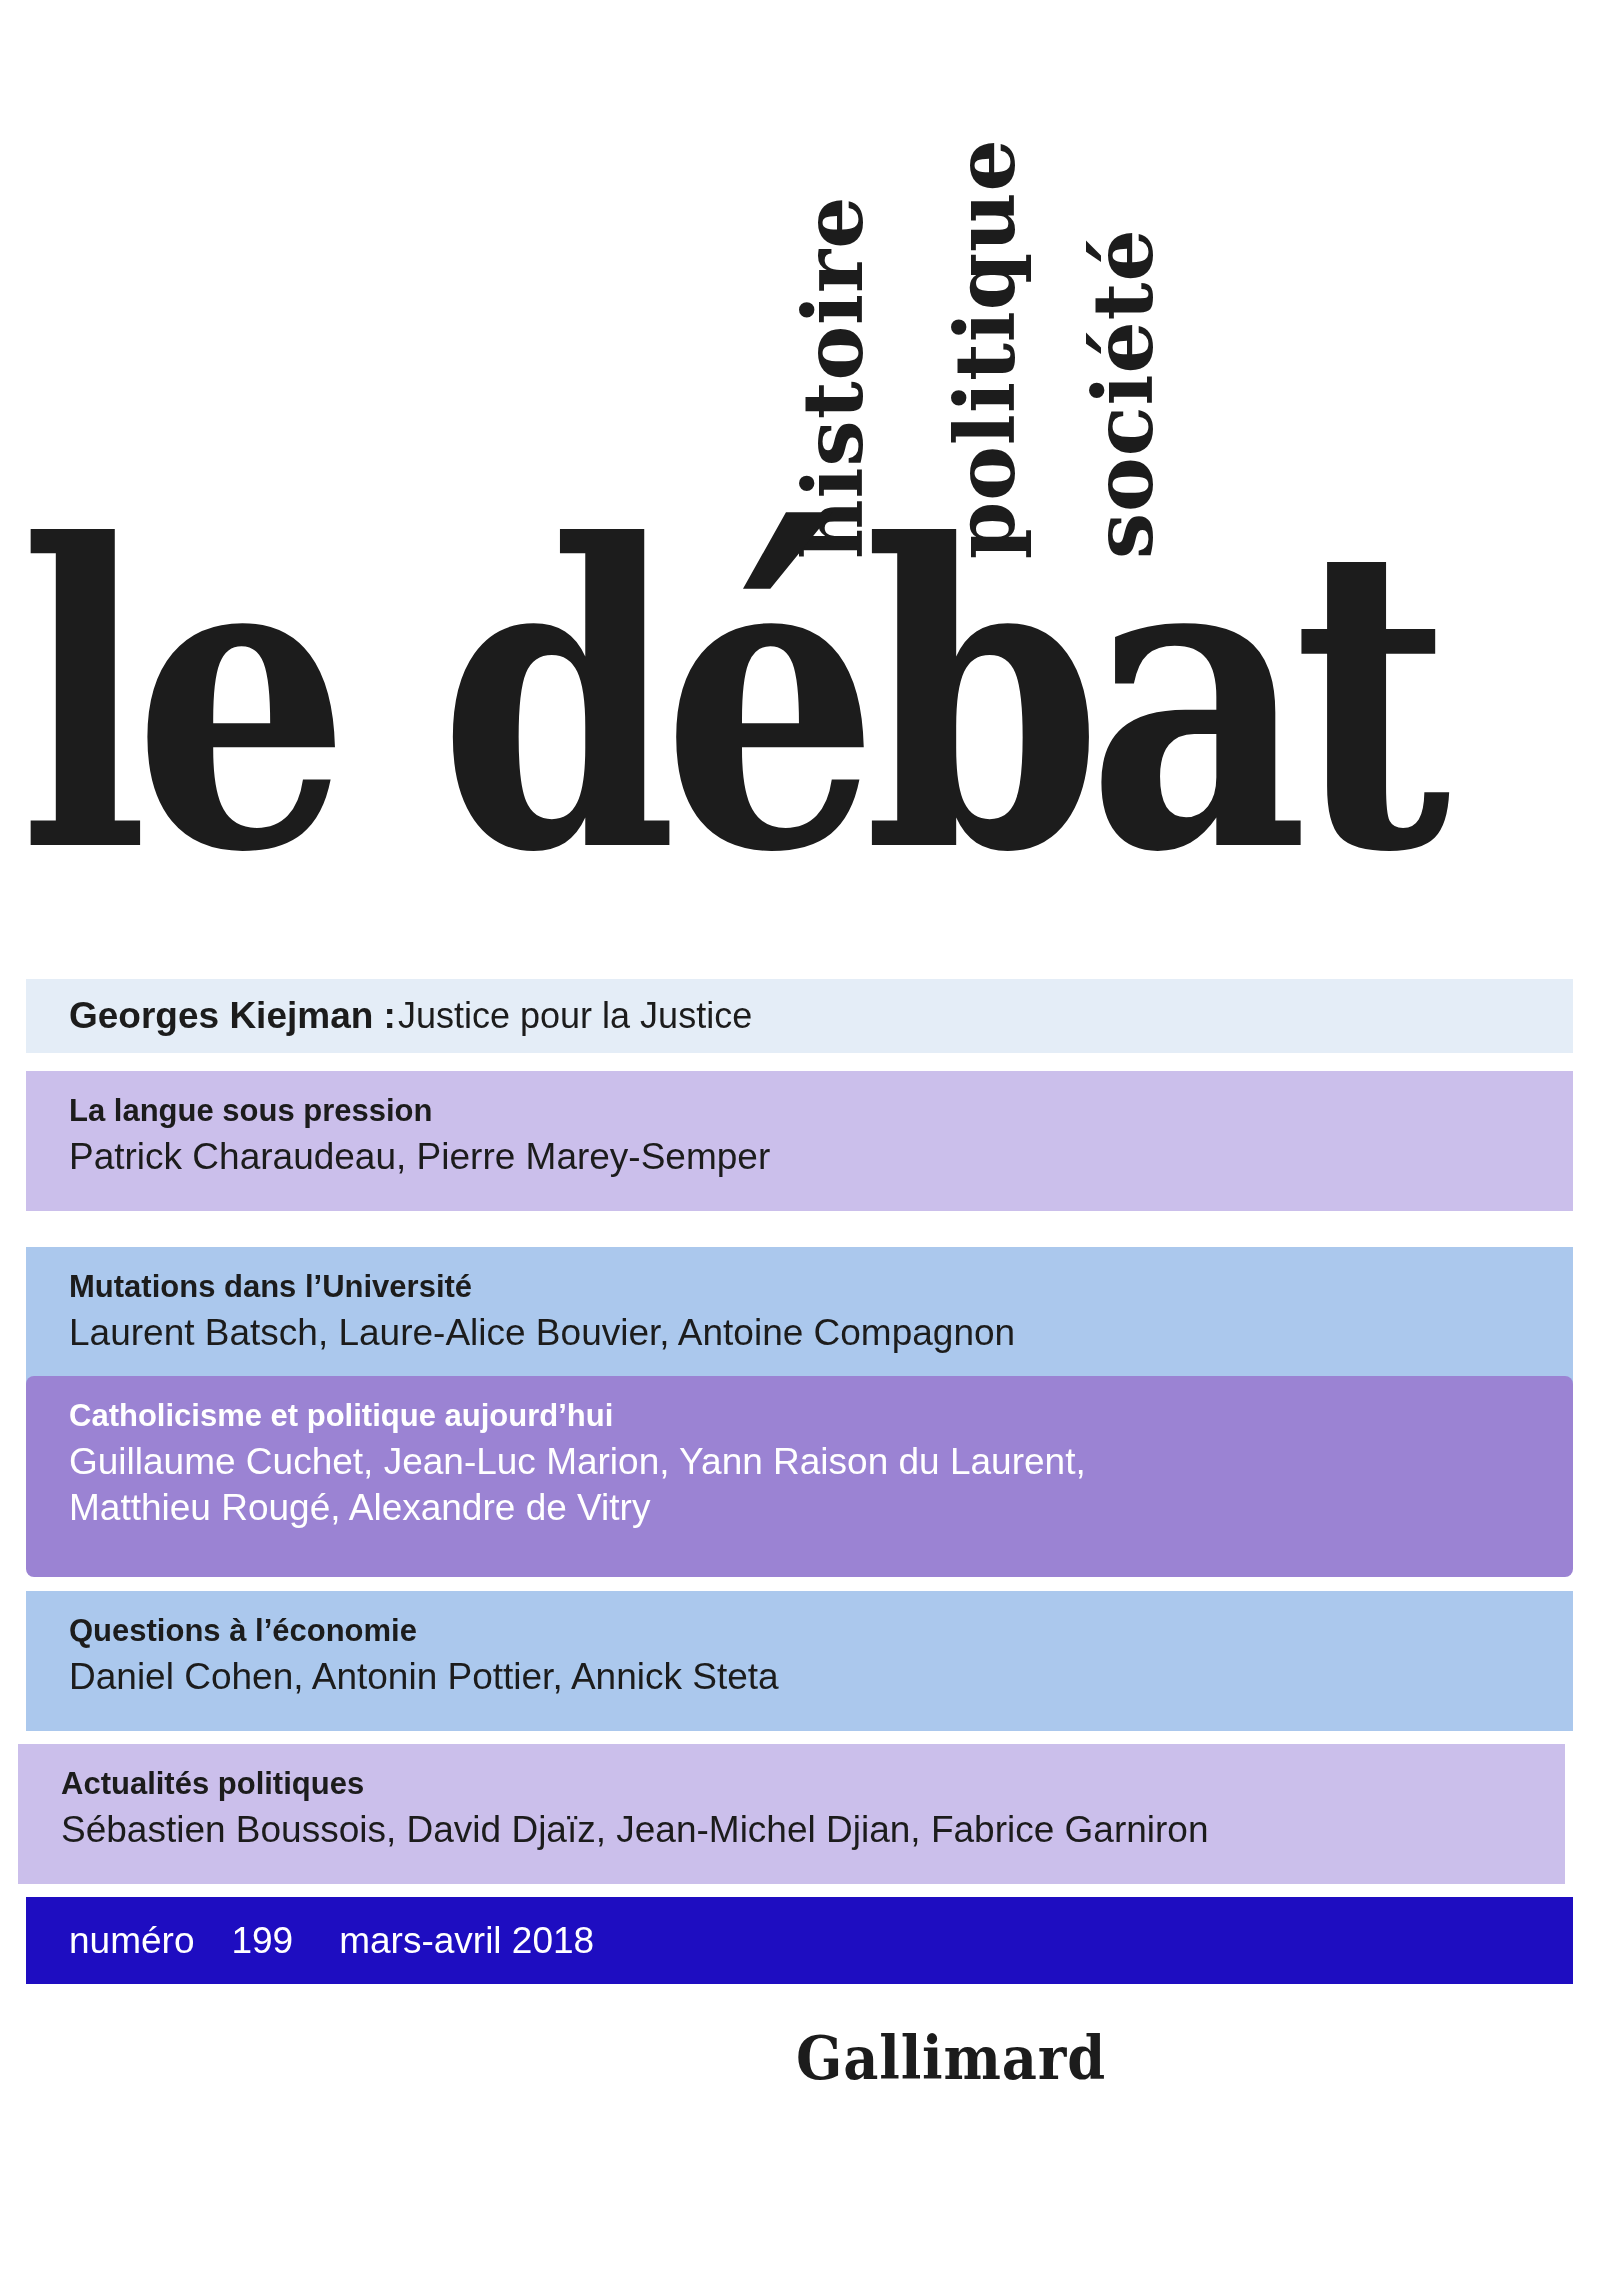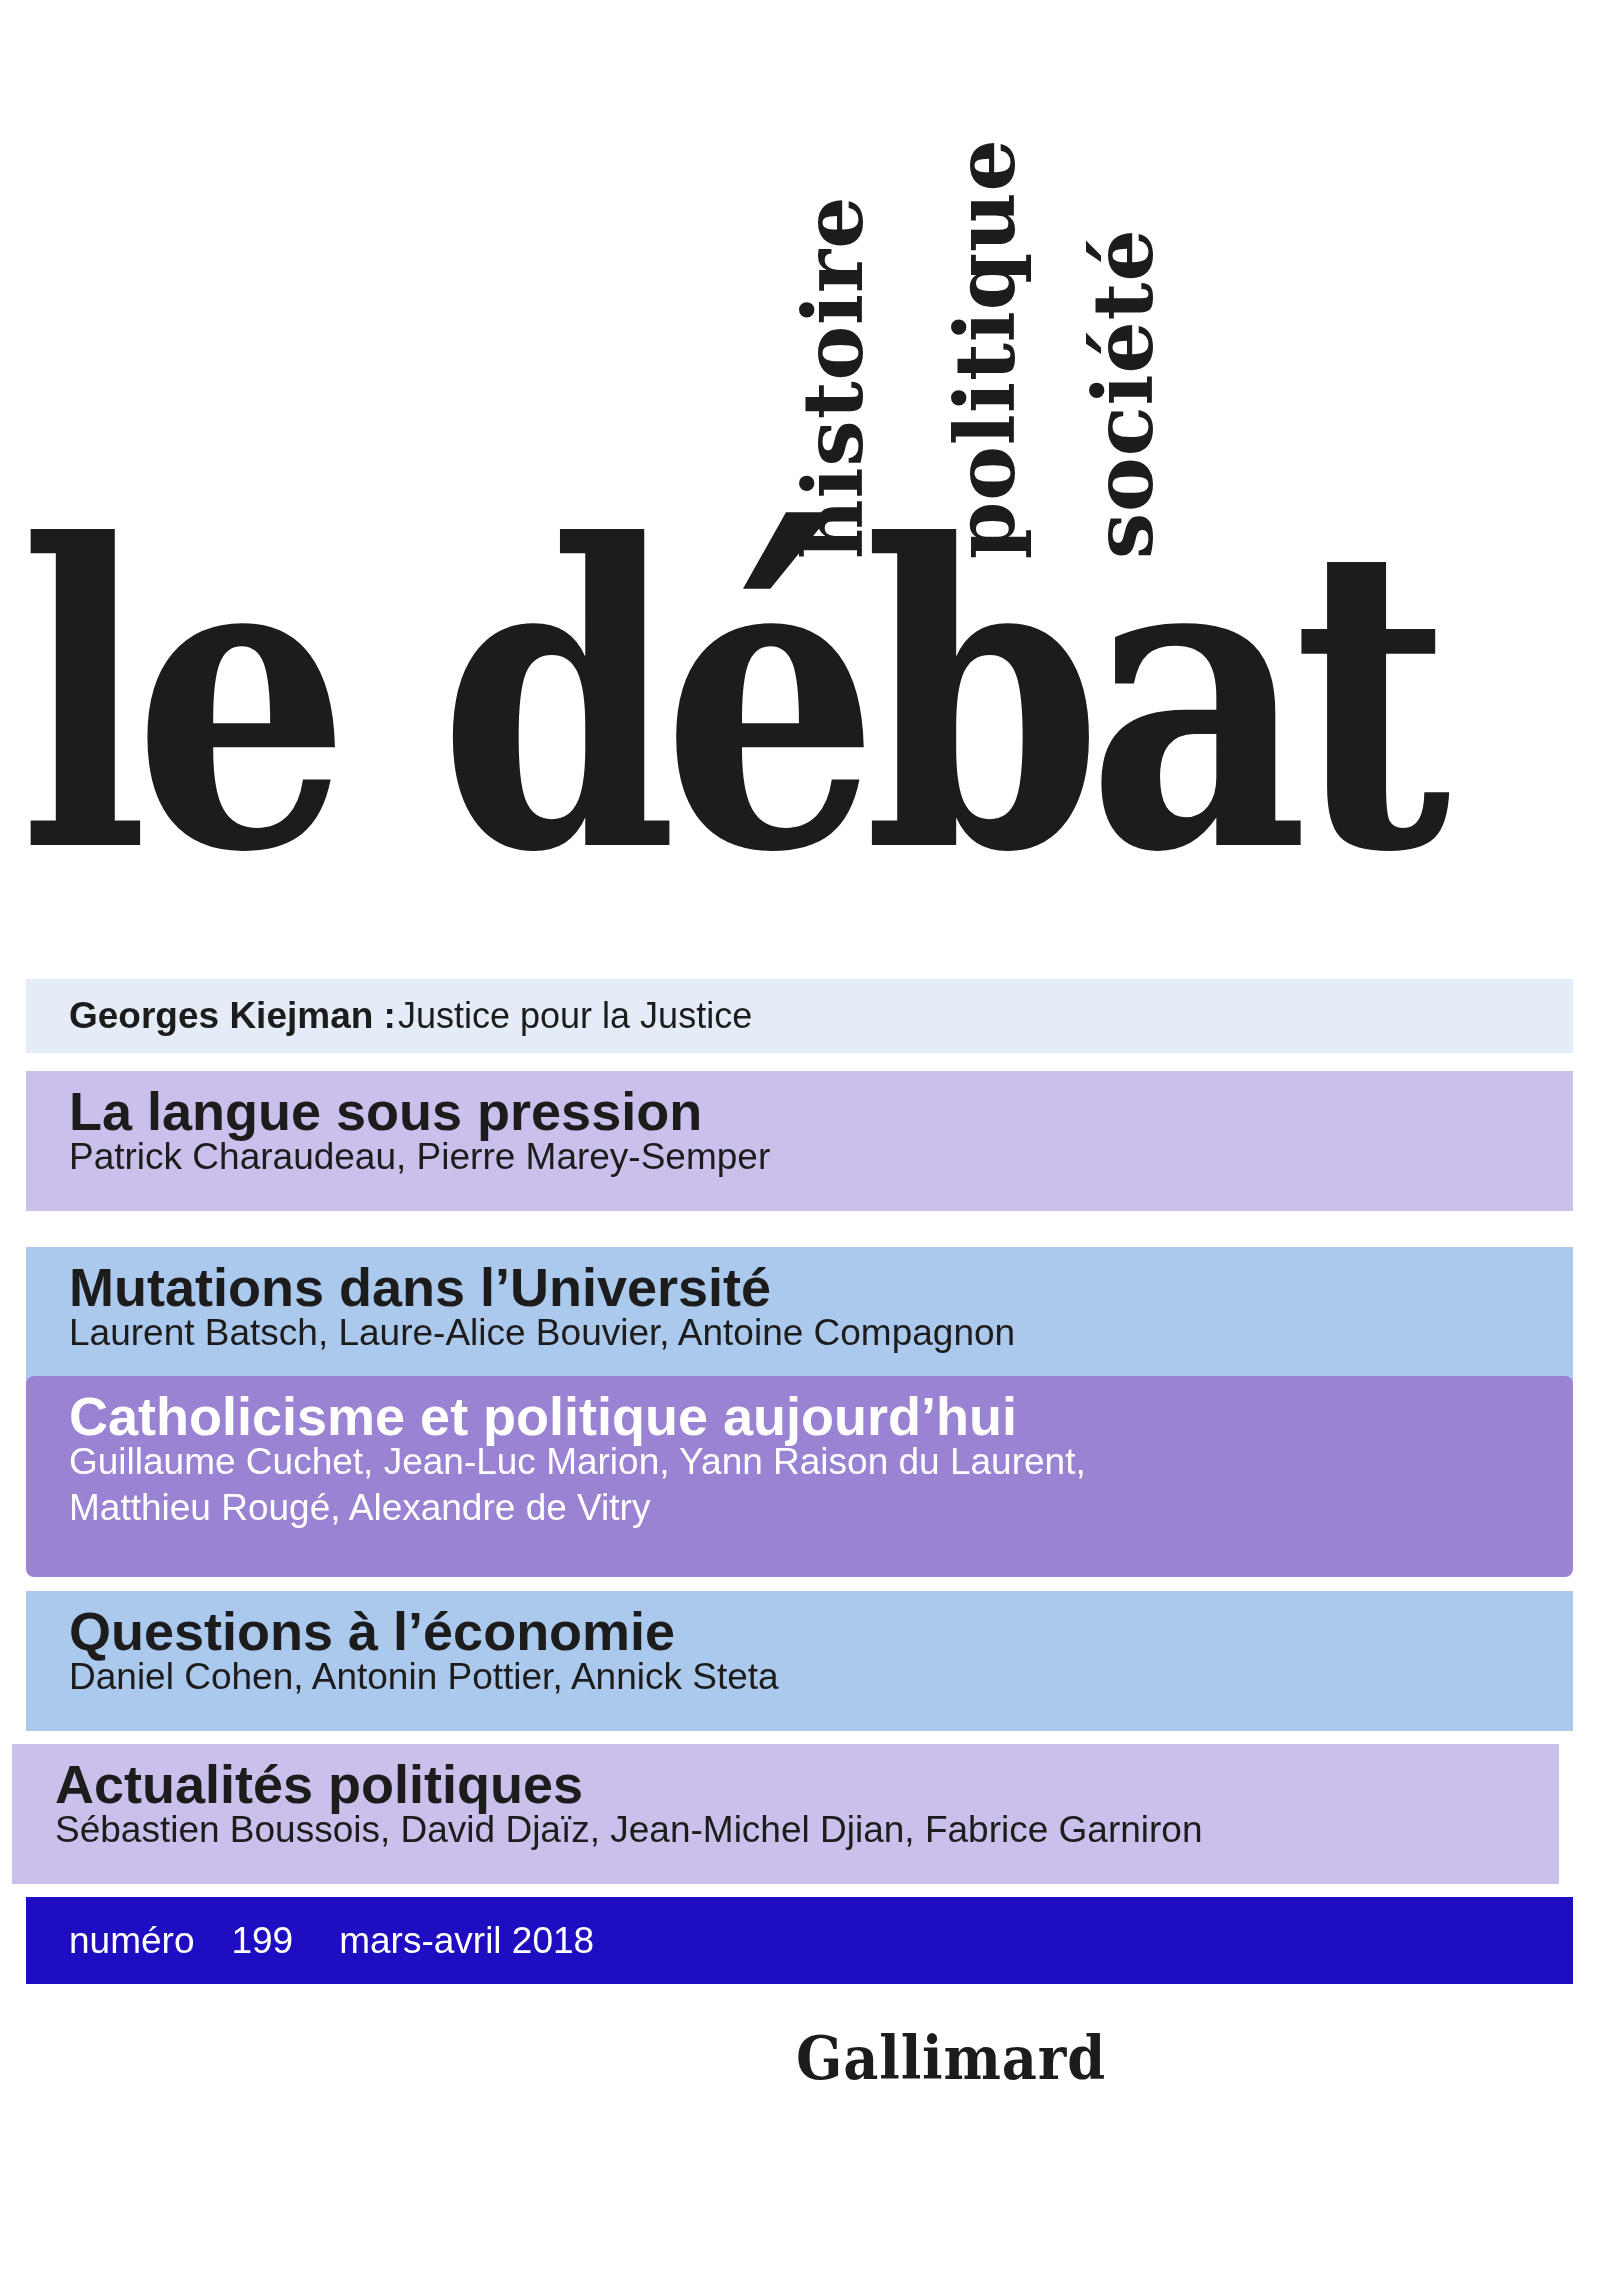--- a/index.html
+++ b/index.html
@@ -43,21 +43,21 @@
   }
   .box {
     position: absolute; left: 0; width: 1547px;
     font-family: "Liberation Sans", sans-serif;
     color: #1c1c1c;
     box-sizing: border-box;
     padding-left: 43px;
   }
   .box .title {
     font-weight: bold;
-    font-size: 54px;
+    font-size: 31px;
     line-height: 46px;
     white-space: nowrap;
   }
   .box .authors {
     font-size: 37px;
     line-height: 46px;
     white-space: nowrap;
   }
 
   .box-kiejman { top: 979px; height: 74px; background: #e4edf7; padding-top: 15.7px; }
@@ -117,21 +117,21 @@
     <div class="title">Catholicisme et politique aujourd’hui</div>
     <div class="authors">Guillaume Cuchet, Jean-Luc Marion, Yann Raison du Laurent,</div>
     <div class="authors">Matthieu Rougé, Alexandre de Vitry</div>
   </div>
 
   <div class="box box-eco" style="left:26px;">
     <div class="title">Questions à l’économie</div>
     <div class="authors">Daniel Cohen, Antonin Pottier, Annick Steta</div>
   </div>
 
-  <div class="box box-actu" style="left:12px;">
+  <div class="box box-actu" style="left:18px;">
     <div class="title">Actualités politiques</div>
     <div class="authors">Sébastien Boussois, David Djaïz, Jean-Michel Djian, Fabrice Garniron</div>
   </div>
 
   <div class="issue-bar">
     <span>numéro</span><span class="num">199</span><span>mars-avril 2018</span>
   </div>
 
   <div class="publisher">Gallimard</div>
 </div>

